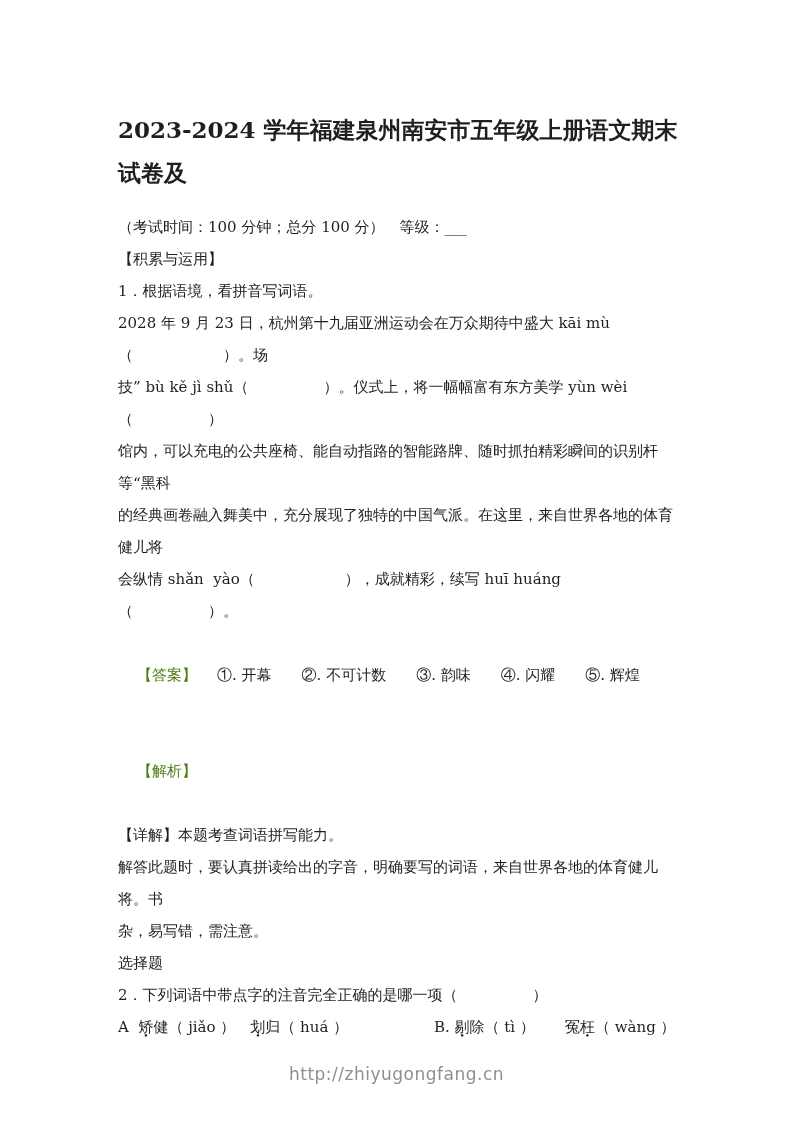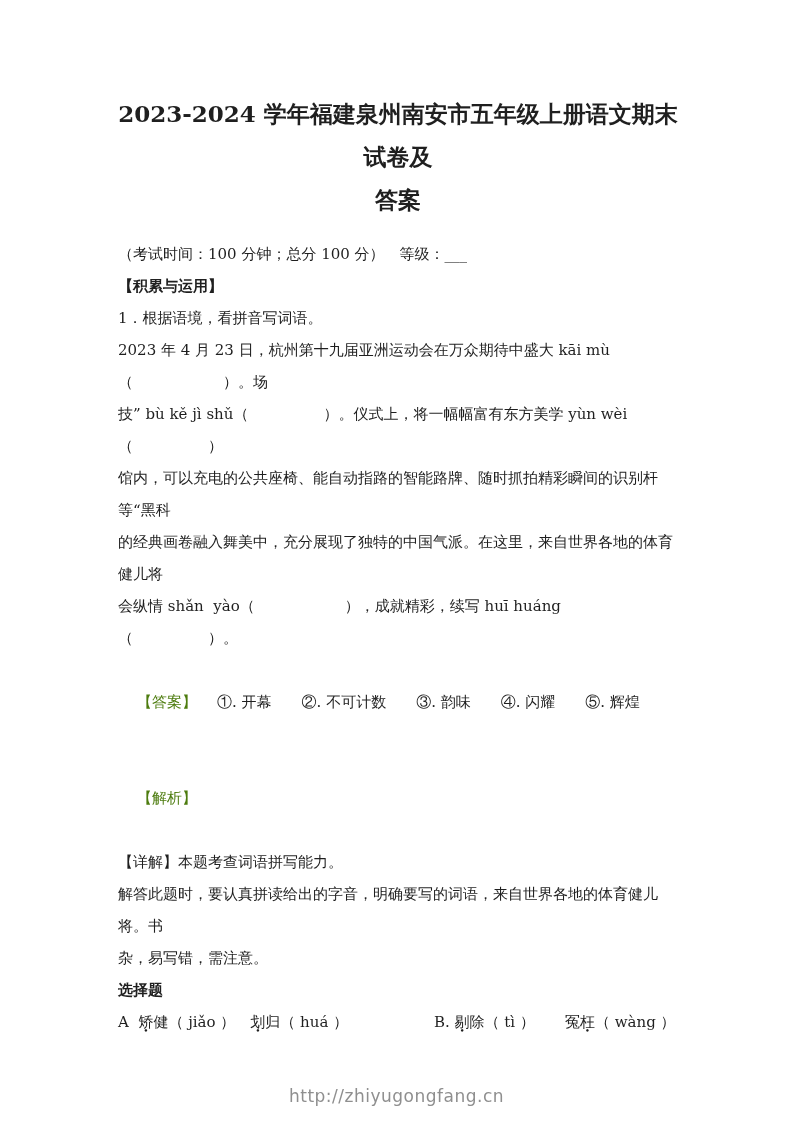--- a/index.html
+++ b/index.html
@@ -10,31 +10,31 @@
     margin: 0 auto;
     background: #ffffff;
     box-sizing: border-box;
     padding: 92px 115px 0 118px;
     font-family: "DejaVu Serif", "Liberation Serif", serif;
     font-size: 15px;
     color: #1f1f1f;
     overflow: hidden;
   }
   .title {
-    text-align: center;
+    text-align: left;
     font-size: 23px;
     font-weight: bold;
     line-height: 43px;
-    margin: 0 0 17px 0;
+    margin: 16px 0 17px 0;
   }
   .line {
     line-height: 32px;
     white-space: pre-wrap;
   }
-  .bold { font-weight: bold; }
+  .bold { font-weight: normal; }
   .blue { color: #4d7c0f; }
   .ans-gap { margin-left: 20px; }
   .opt-row {
     display: grid;
     grid-template-columns: 316px 1fr;
     line-height: 32px;
     white-space: pre-wrap;
   }
   .em-dot { position: relative; }
   .em-dot::after {
@@ -43,64 +43,64 @@
     left: 50%;
     bottom: -5px;
     transform: translateX(-50%);
     font-size: 9px;
     line-height: 1;
     color: #1f1f1f;
   }
   .footer {
     position: absolute;
     left: 0; right: 0;
-    bottom: 16px;
+    bottom: 38px;
     text-align: center;
     font-family: "DejaVu Sans", "Liberation Sans", sans-serif;
     font-size: 17px;
     color: #8f8f8f;
     letter-spacing: 0.5px;
   }
 </style>
 </head>
 <body>
 
 <div class="page">
 
   <div class="title">
     <div>2023-2024 学年福建泉州南安市五年级上册语文期末试卷及</div>
-    <div>答案</div>
   </div>
 
   <div class="line">（考试时间：100 分钟；总分 100 分）　等级：___</div>
 
   <div class="line bold">【积累与运用】</div>
 
   <div class="line">1．根据语境，看拼音写词语。</div>
 
-  <div class="line">2023 年 4 月 23 日，杭州第十九届亚洲运动会在万众期待中盛大 kāi mù（　　　　　　）。场</div>
+  <div class="line">2028 年 9 月 23 日，杭州第十九届亚洲运动会在万众期待中盛大 kāi mù（　　　　　　）。场</div>
   <div class="line">技” bù kě jì shǔ（　　　　　）。仪式上，将一幅幅富有东方美学 yùn wèi （　　　　　）</div>
   <div class="line">馆内，可以充电的公共座椅、能自动指路的智能路牌、随时抓拍精彩瞬间的识别杆等“黑科</div>
   <div class="line">的经典画卷融入舞美中，充分展现了独特的中国气派。在这里，来自世界各地的体育健儿将</div>
   <div class="line">会纵情 shǎn  yào（　　　　　　），成就精彩，续写 huī huáng（　　　　　）。</div>
 
   <div class="line">
     <span class="blue">【答案】</span><span class="ans-gap">①. 开幕　　②. 不可计数　　③. 韵味　　④. 闪耀　　⑤. 辉煌</span>
   </div>
 
   <div class="line">
     <span class="blue">【解析】</span>
   </div>
 
   <div class="line">【详解】本题考查词语拼写能力。</div>
   <div class="line">解答此题时，要认真拼读给出的字音，明确要写的词语，来自世界各地的体育健儿将。书</div>
   <div class="line">杂，易写错，需注意。</div>
 
   <div class="line bold">选择题</div>
 
+  <div class="line">2．下列词语中带点字的注音完全正确的是哪一项（　　　　　）</div>
 
   <div class="opt-row">
     <span><span>A  </span><span class="em-dot">矫</span><span>健（ jiǎo ）　</span><span class="em-dot">划</span><span>归（ huá ）</span></span>
     <span><span>B. </span><span class="em-dot">剔</span><span>除（ tì ）　　冤</span><span class="em-dot">枉</span><span>（ wàng ）</span></span>
   </div>
 
   <div class="footer">http://zhiyugongfang.cn</div>
 
 </div>
 

